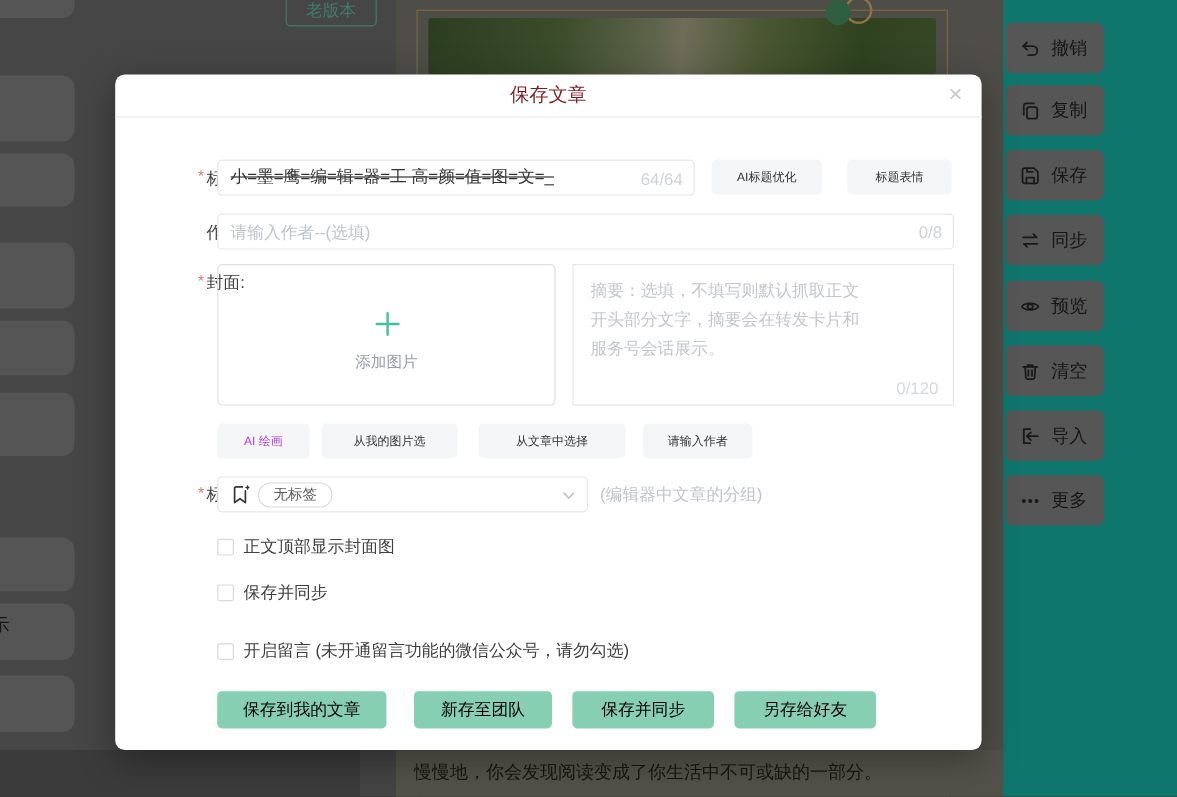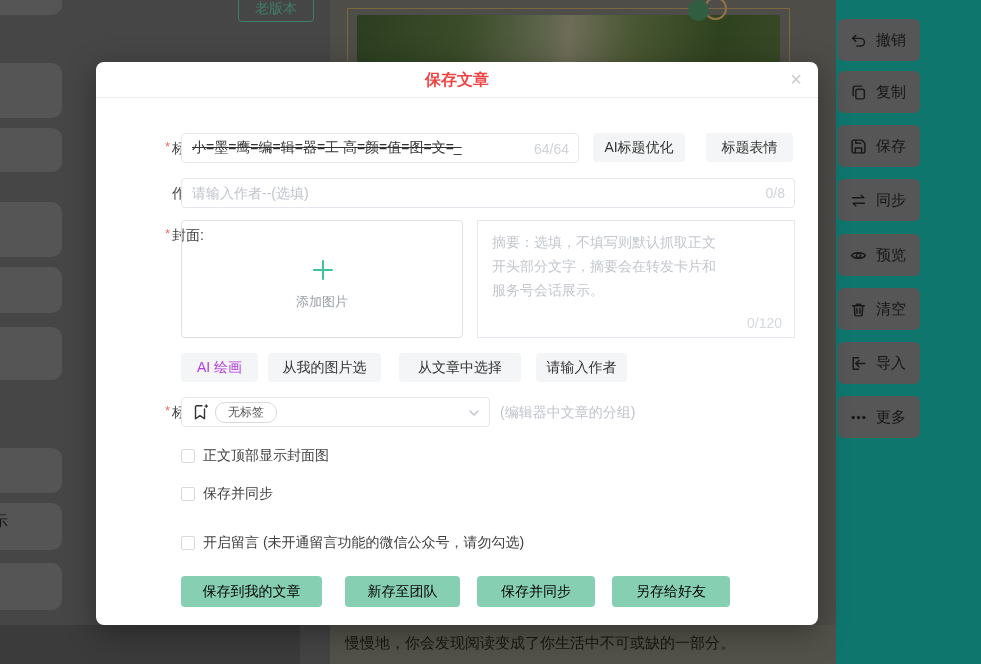--- a/index.html
+++ b/index.html
@@ -29,35 +29,35 @@
   .side-btn{position:absolute;left:2px;width:82px;height:42px;background:#565656;border-radius:6px;
             display:flex;align-items:center;padding-left:12px;gap:9px;color:#161616;font-size:15px;
             box-sizing:border-box;cursor:pointer;}
   .sicon{width:17px;height:17px;stroke:#1a1a1a;fill:none;stroke-width:1.4;stroke-linecap:round;stroke-linejoin:round;flex:none;}
   .sicon.filled{fill:#1a1a1a;stroke:none;}
 
   
   .modal{position:absolute;left:96px;top:62px;width:722px;height:563px;background:#fff;border-radius:8px;
          box-shadow:0 8px 30px rgba(0,0,0,.35);}
   .modal-header{position:absolute;top:0;left:0;right:0;height:35px;border-bottom:1px solid #ececec;}
-  .modal-title{text-align:center;line-height:35px;font-size:16px;color:#ef4444;font-weight:700;}
+  .modal-title{text-align:center;line-height:35px;font-size:16px;color:#7f1d1d;font-weight:400;}
   .modal-close{position:absolute;right:16px;top:6px;font-size:20px;color:#c9c9c9;cursor:pointer;line-height:22px;}
 
   .flabel{position:absolute;width:80px;left:0;text-align:right;font-size:14px;color:#404040;white-space:nowrap;margin-left:28px;}
   .req{color:#f56c6c;margin-right:2px;position:relative;top:-2px;font-size:13px;}
 
   .text-input{position:absolute;height:30px;border:1px solid #e4e7ed;border-radius:4px;box-sizing:border-box;
               font-size:14px;color:#333;padding:0 10px;outline:none;background:#fff;
               font-family:"Liberation Sans","DejaVu Sans",sans-serif;}
   .text-input::placeholder{color:#c0c4cc;}
   #title-input{left:85px;top:71px;width:398px;padding-right:62px;text-decoration:line-through;}
   #author-input{left:85px;top:116px;width:614px;padding-right:48px;}
   .counter{position:absolute;font-size:14px;color:#cfd3d7;pointer-events:none;}
 
-  .gbtn{position:absolute;height:29px;background:#f4f5f6;border:none;border-radius:4px;font-size:14px;color:#333;
+  .gbtn{position:absolute;height:29px;background:#f4f5f6;border:none;border-radius:4px;font-size:10px;color:#333;
         display:flex;align-items:center;justify-content:center;cursor:pointer;
         font-family:"Liberation Sans","DejaVu Sans",sans-serif;}
 
   .upload-box{position:absolute;left:85px;top:158px;width:282px;height:118px;border:1px solid #e0e0e0;
               border-radius:4px;box-sizing:border-box;cursor:pointer;}
   .plus-icon{position:absolute;left:130px;top:38px;}
   .upload-text{position:absolute;left:0;right:0;top:72px;text-align:center;font-size:13px;color:#9aa0a6;}
 
   .summary-box{position:absolute;left:381px;top:158px;width:318px;height:118px;border:1px solid #e4e7ed;
                border-radius:0;box-sizing:border-box;}

